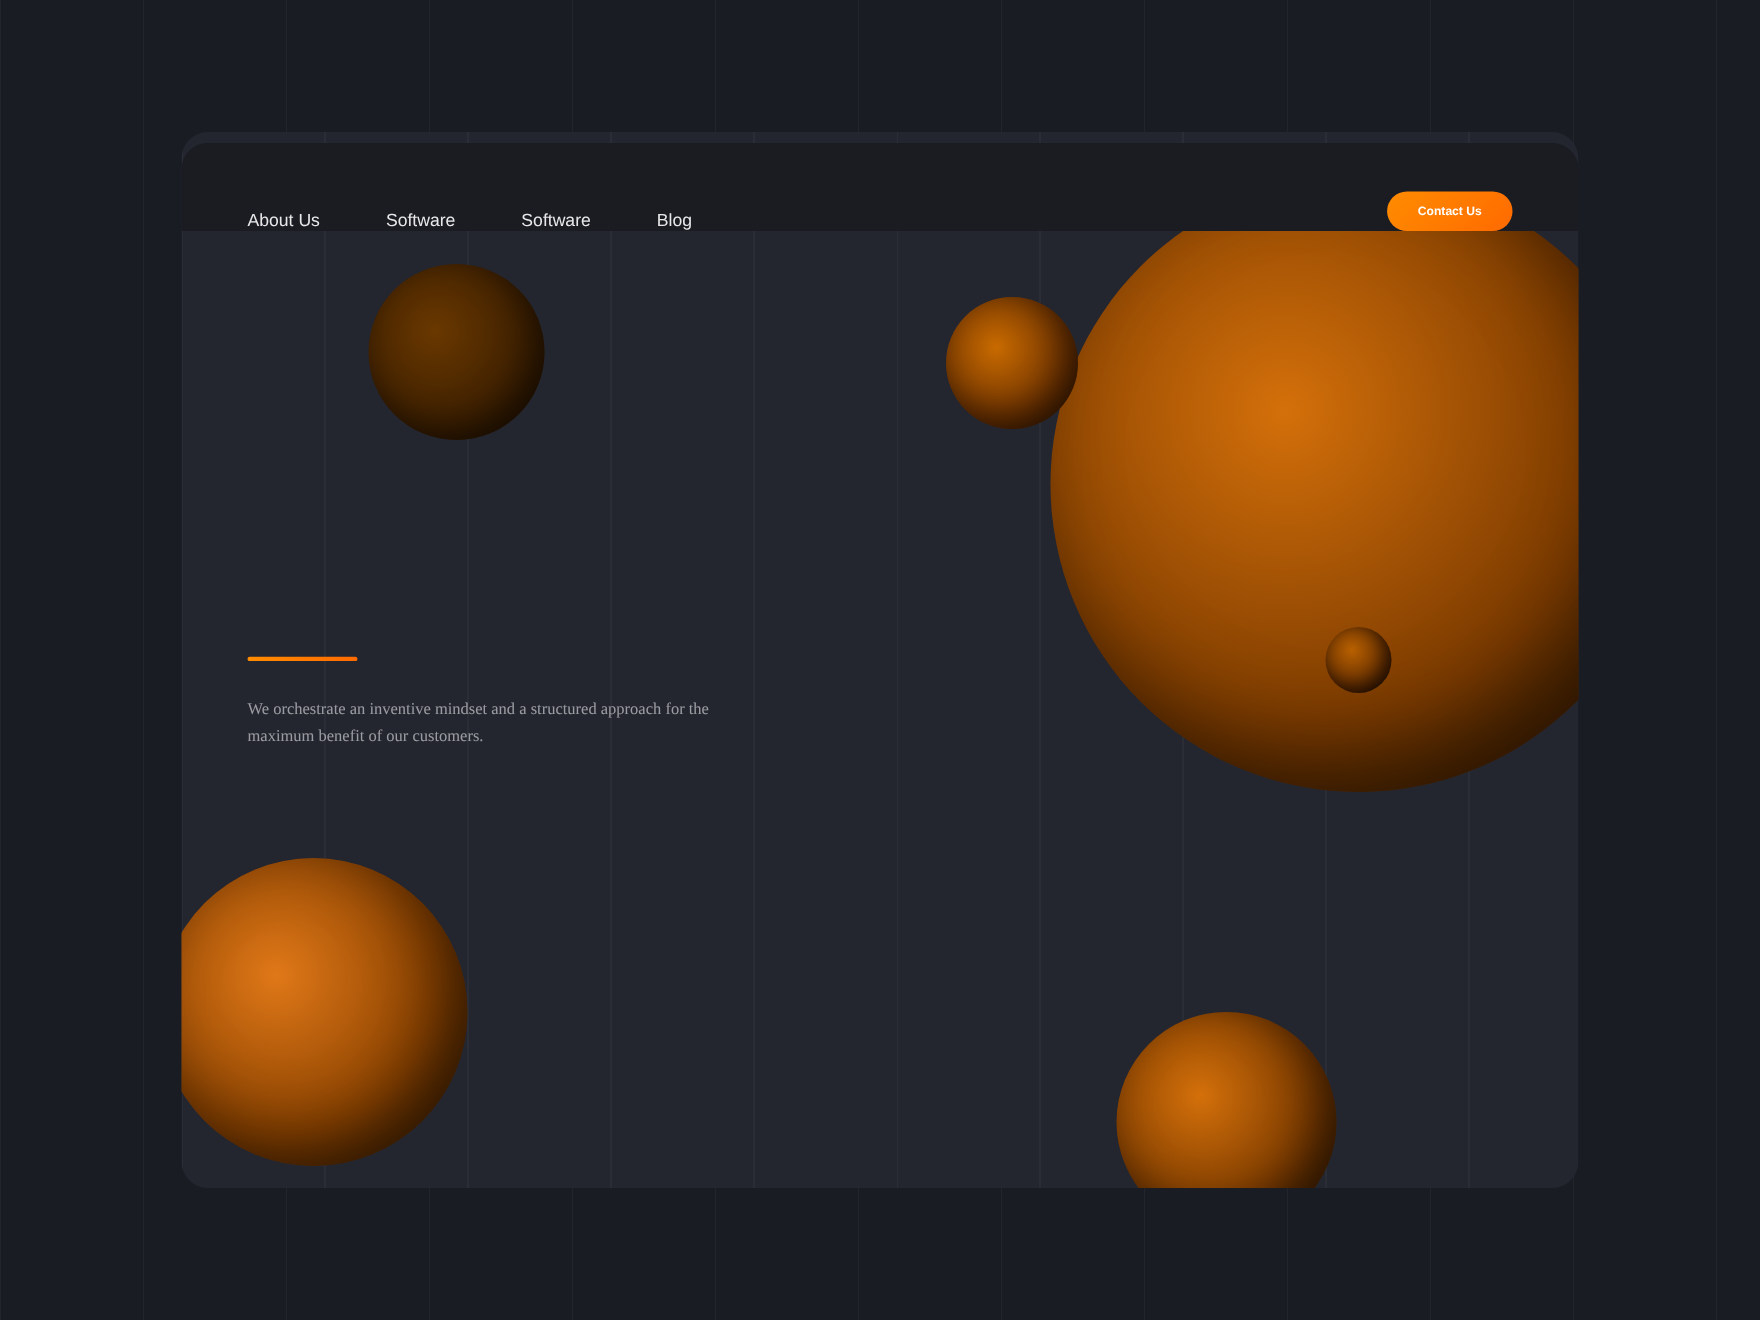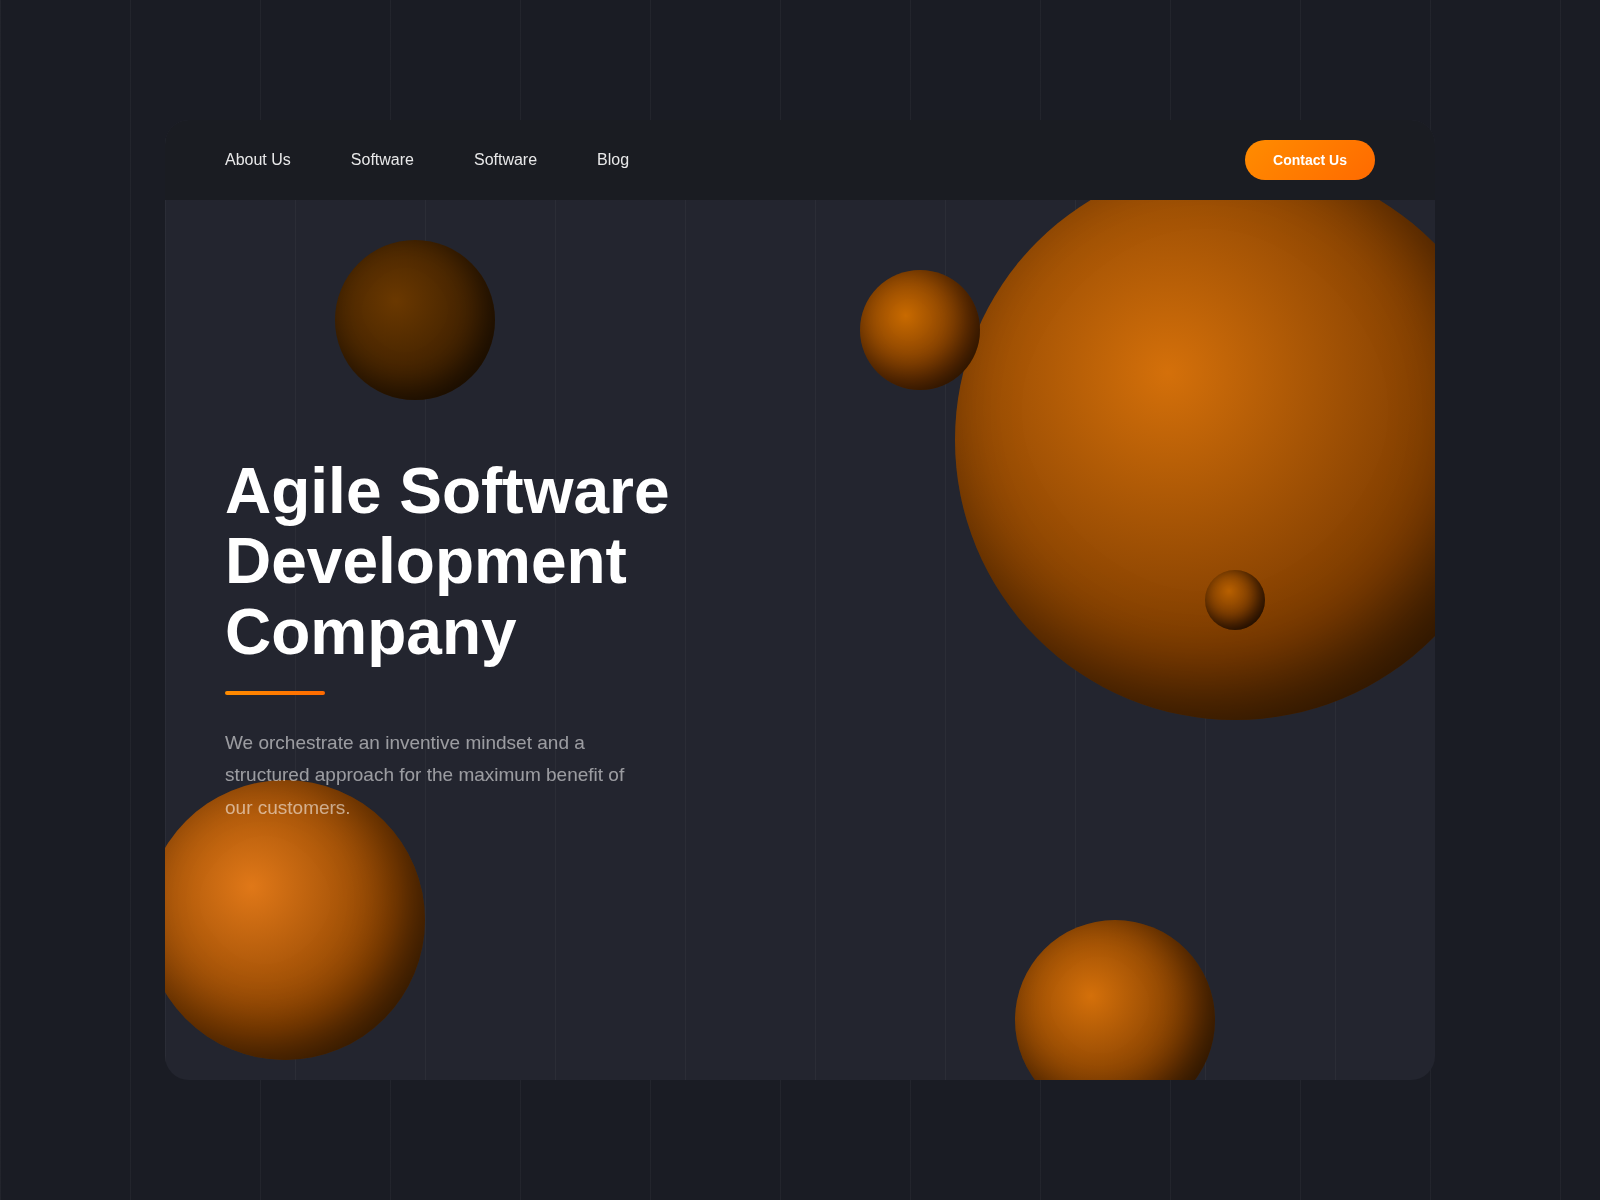--- a/index.html
+++ b/index.html
@@ -41,28 +41,28 @@
       overflow: hidden;
       position: relative;
       
       background-image:
         repeating-linear-gradient(to right, rgba(255,255,255,0.035) 0px, rgba(255,255,255,0.035) 1px, transparent 1px, transparent 130px);
     }
 
     
     .navbar {
       position: absolute;
-      top: 0;
+      top: 10px;
       left: 0;
       right: 0;
       height: 80px;
       background-color: #1a1c22;
       border-radius: 24px 24px 0 0;
       display: flex;
-      align-items: center;
+      align-items: flex-end;
       padding: 0 60px;
       z-index: 10;
     }
 
     .nav-links {
       display: flex;
       gap: 60px;
       flex: 1;
     }
 
@@ -74,21 +74,21 @@
       cursor: pointer;
       opacity: 0.9;
     }
 
     .contact-btn {
       background: linear-gradient(135deg, #ff8c00, #ff6a00);
       color: #ffffff;
       border: none;
       border-radius: 50px;
       padding: 12px 28px;
-      font-size: 14px;
+      font-size: 11px;
       font-weight: 600;
       cursor: pointer;
       white-space: nowrap;
     }
 
     
     .hero {
       position: absolute;
       top: 80px;
       left: 0;
@@ -114,24 +114,25 @@
 
     .hero-divider {
       width: 100px;
       height: 4px;
       background: linear-gradient(to right, #ff8c00, #ff6a00);
       border-radius: 2px;
       margin-bottom: 32px;
     }
 
     .hero-subtitle {
-      font-size: 19px;
+      font-size: 15px;
       color: rgba(255,255,255,0.55);
       line-height: 1.7;
       max-width: 420px;
+      font-family: Liberation Serif, serif;
     }
 
     
     .circle {
       position: absolute;
       border-radius: 50%;
       pointer-events: none;
     }
 
     
@@ -205,24 +206,20 @@
         <a class="nav-link">About Us</a>
         <a class="nav-link">Software</a>
         <a class="nav-link">Software</a>
         <a class="nav-link">Blog</a>
       </div>
       <button class="contact-btn">Contact Us</button>
     </nav>
 
     <section class="hero">
       <div class="hero-text">
-        <h1 class="hero-title">
-          <span>Agile Software</span><br>
-          <span>Development Company</span>
-        </h1>
         <div class="hero-divider"></div>
         <p class="hero-subtitle">We orchestrate an inventive mindset and a structured approach for the maximum benefit of our customers.</p>
       </div>
     </section>
 
     <div class="circle circle-top-left"></div>
     <div class="circle circle-main"></div>
     <div class="circle circle-small-top-right"></div>
     <div class="circle circle-tiny-on-main"></div>
     <div class="circle circle-bottom-right"></div>

